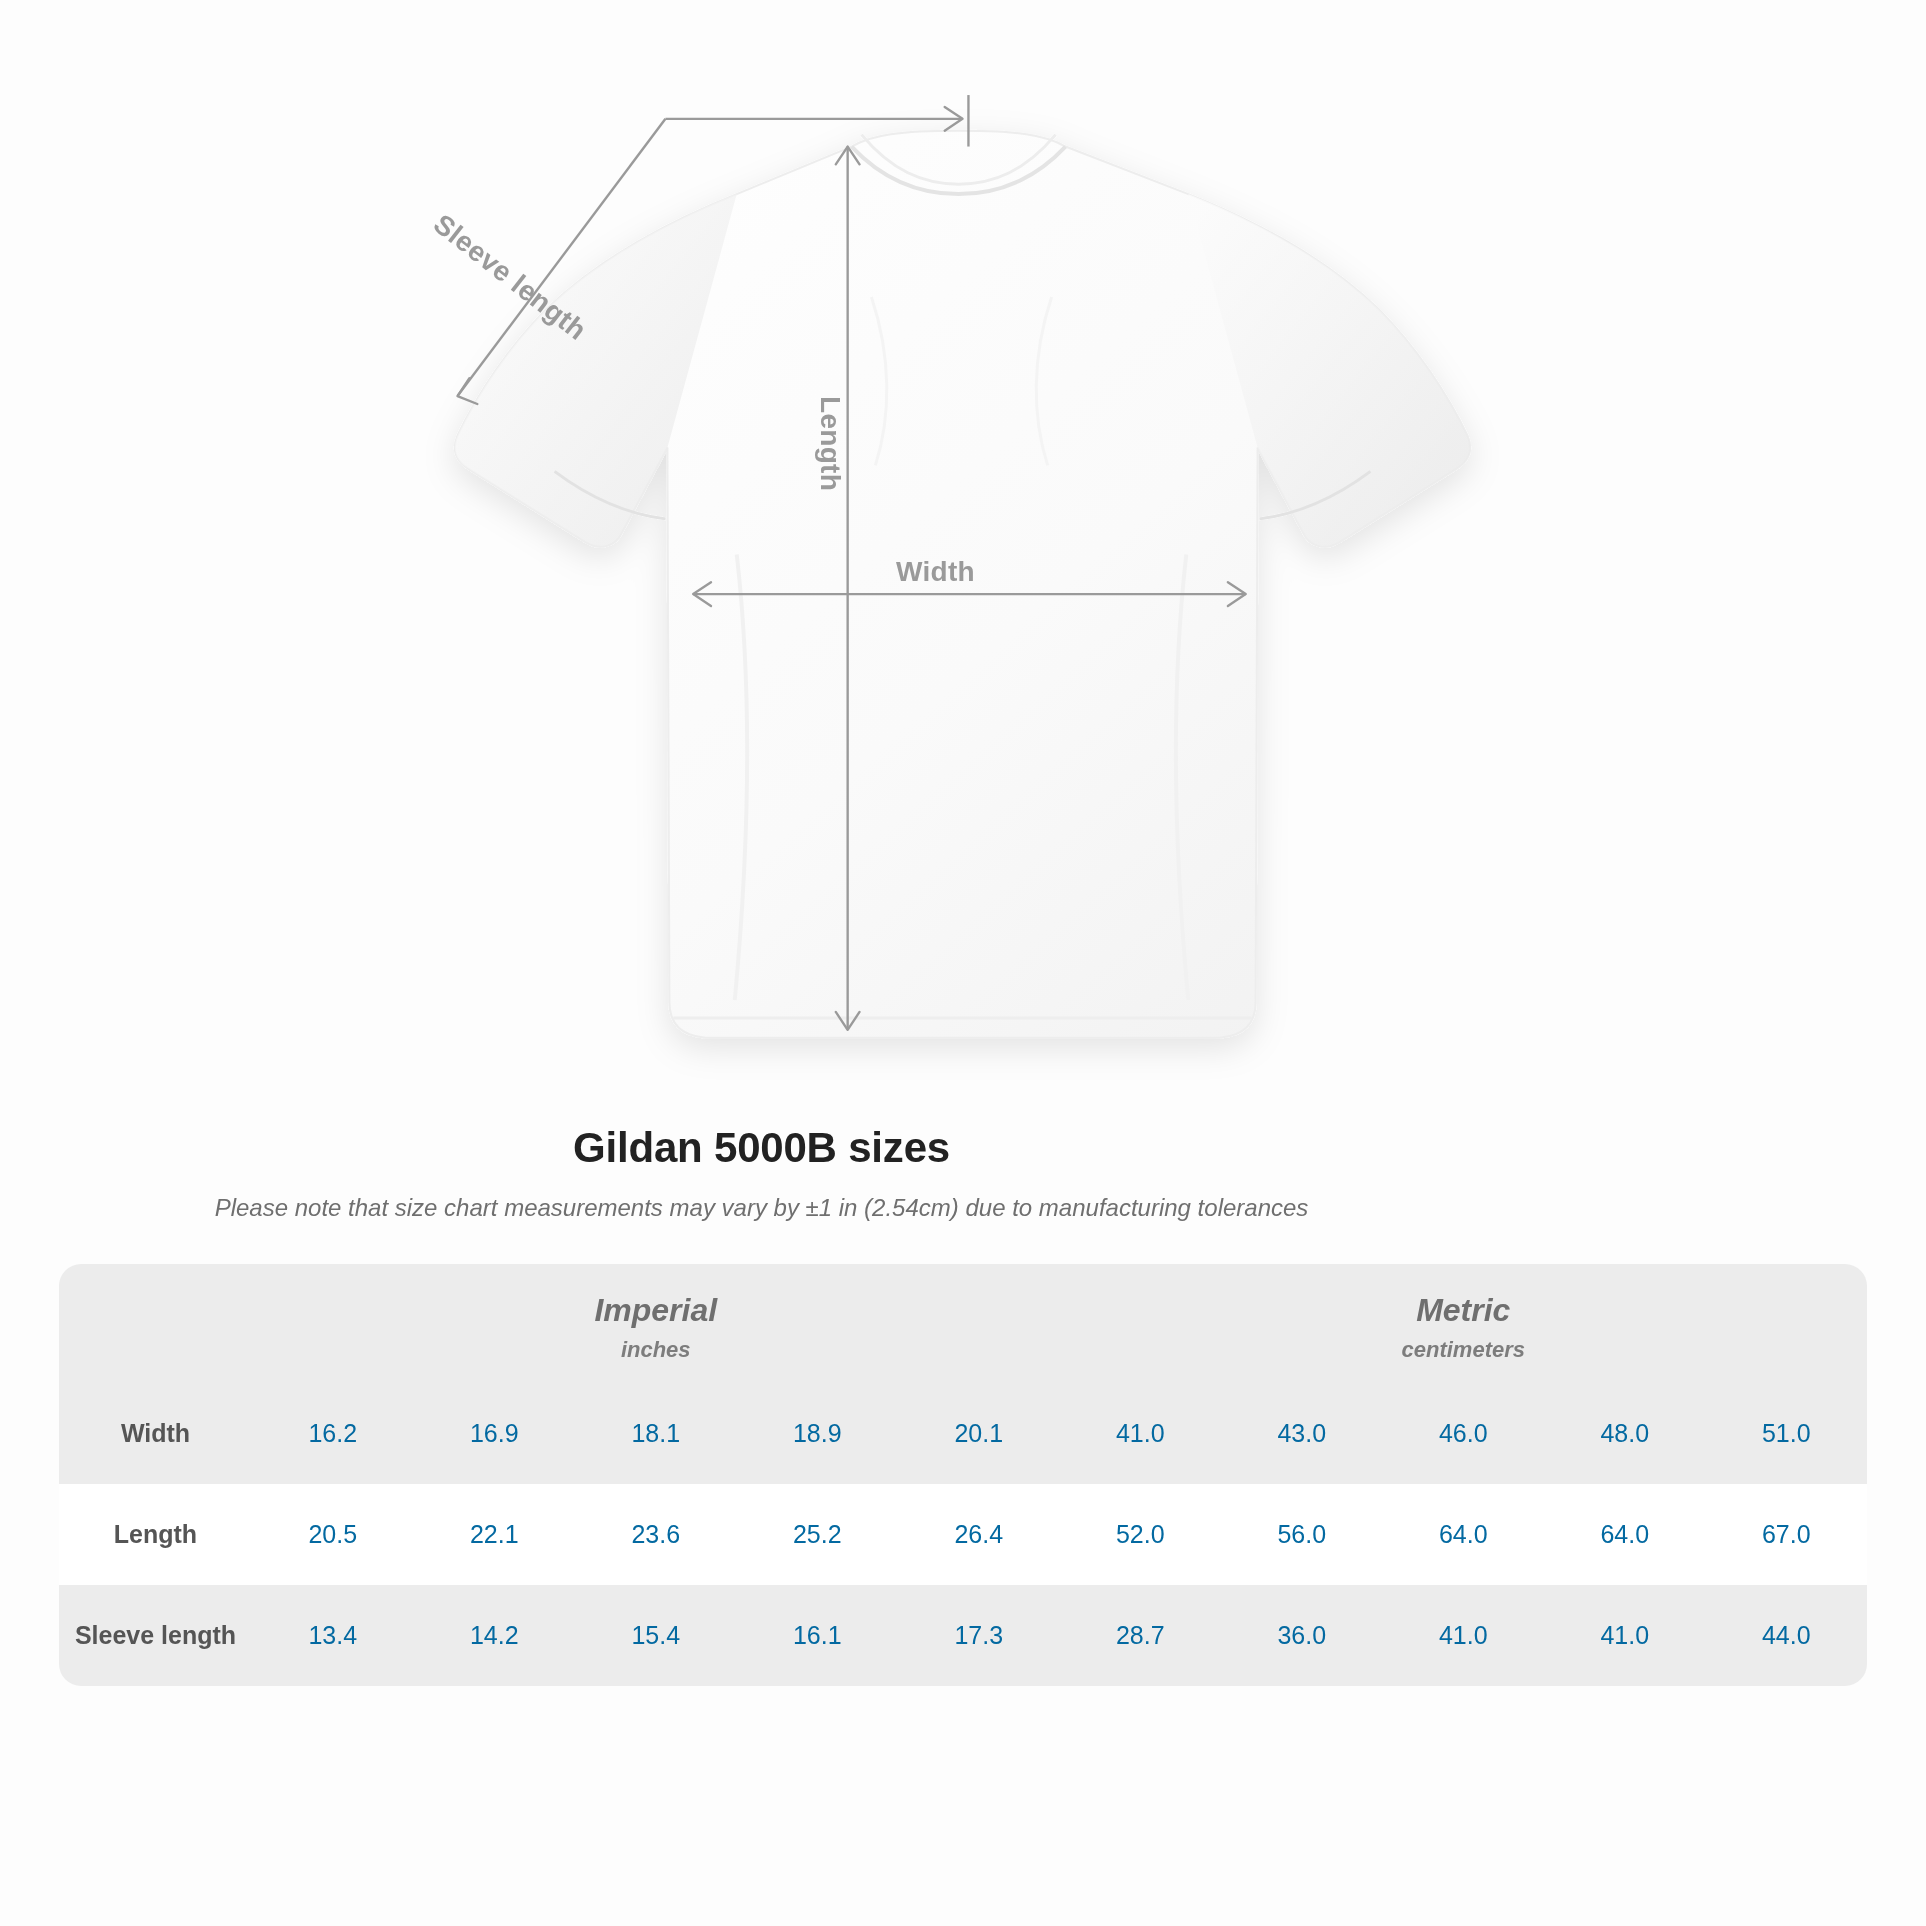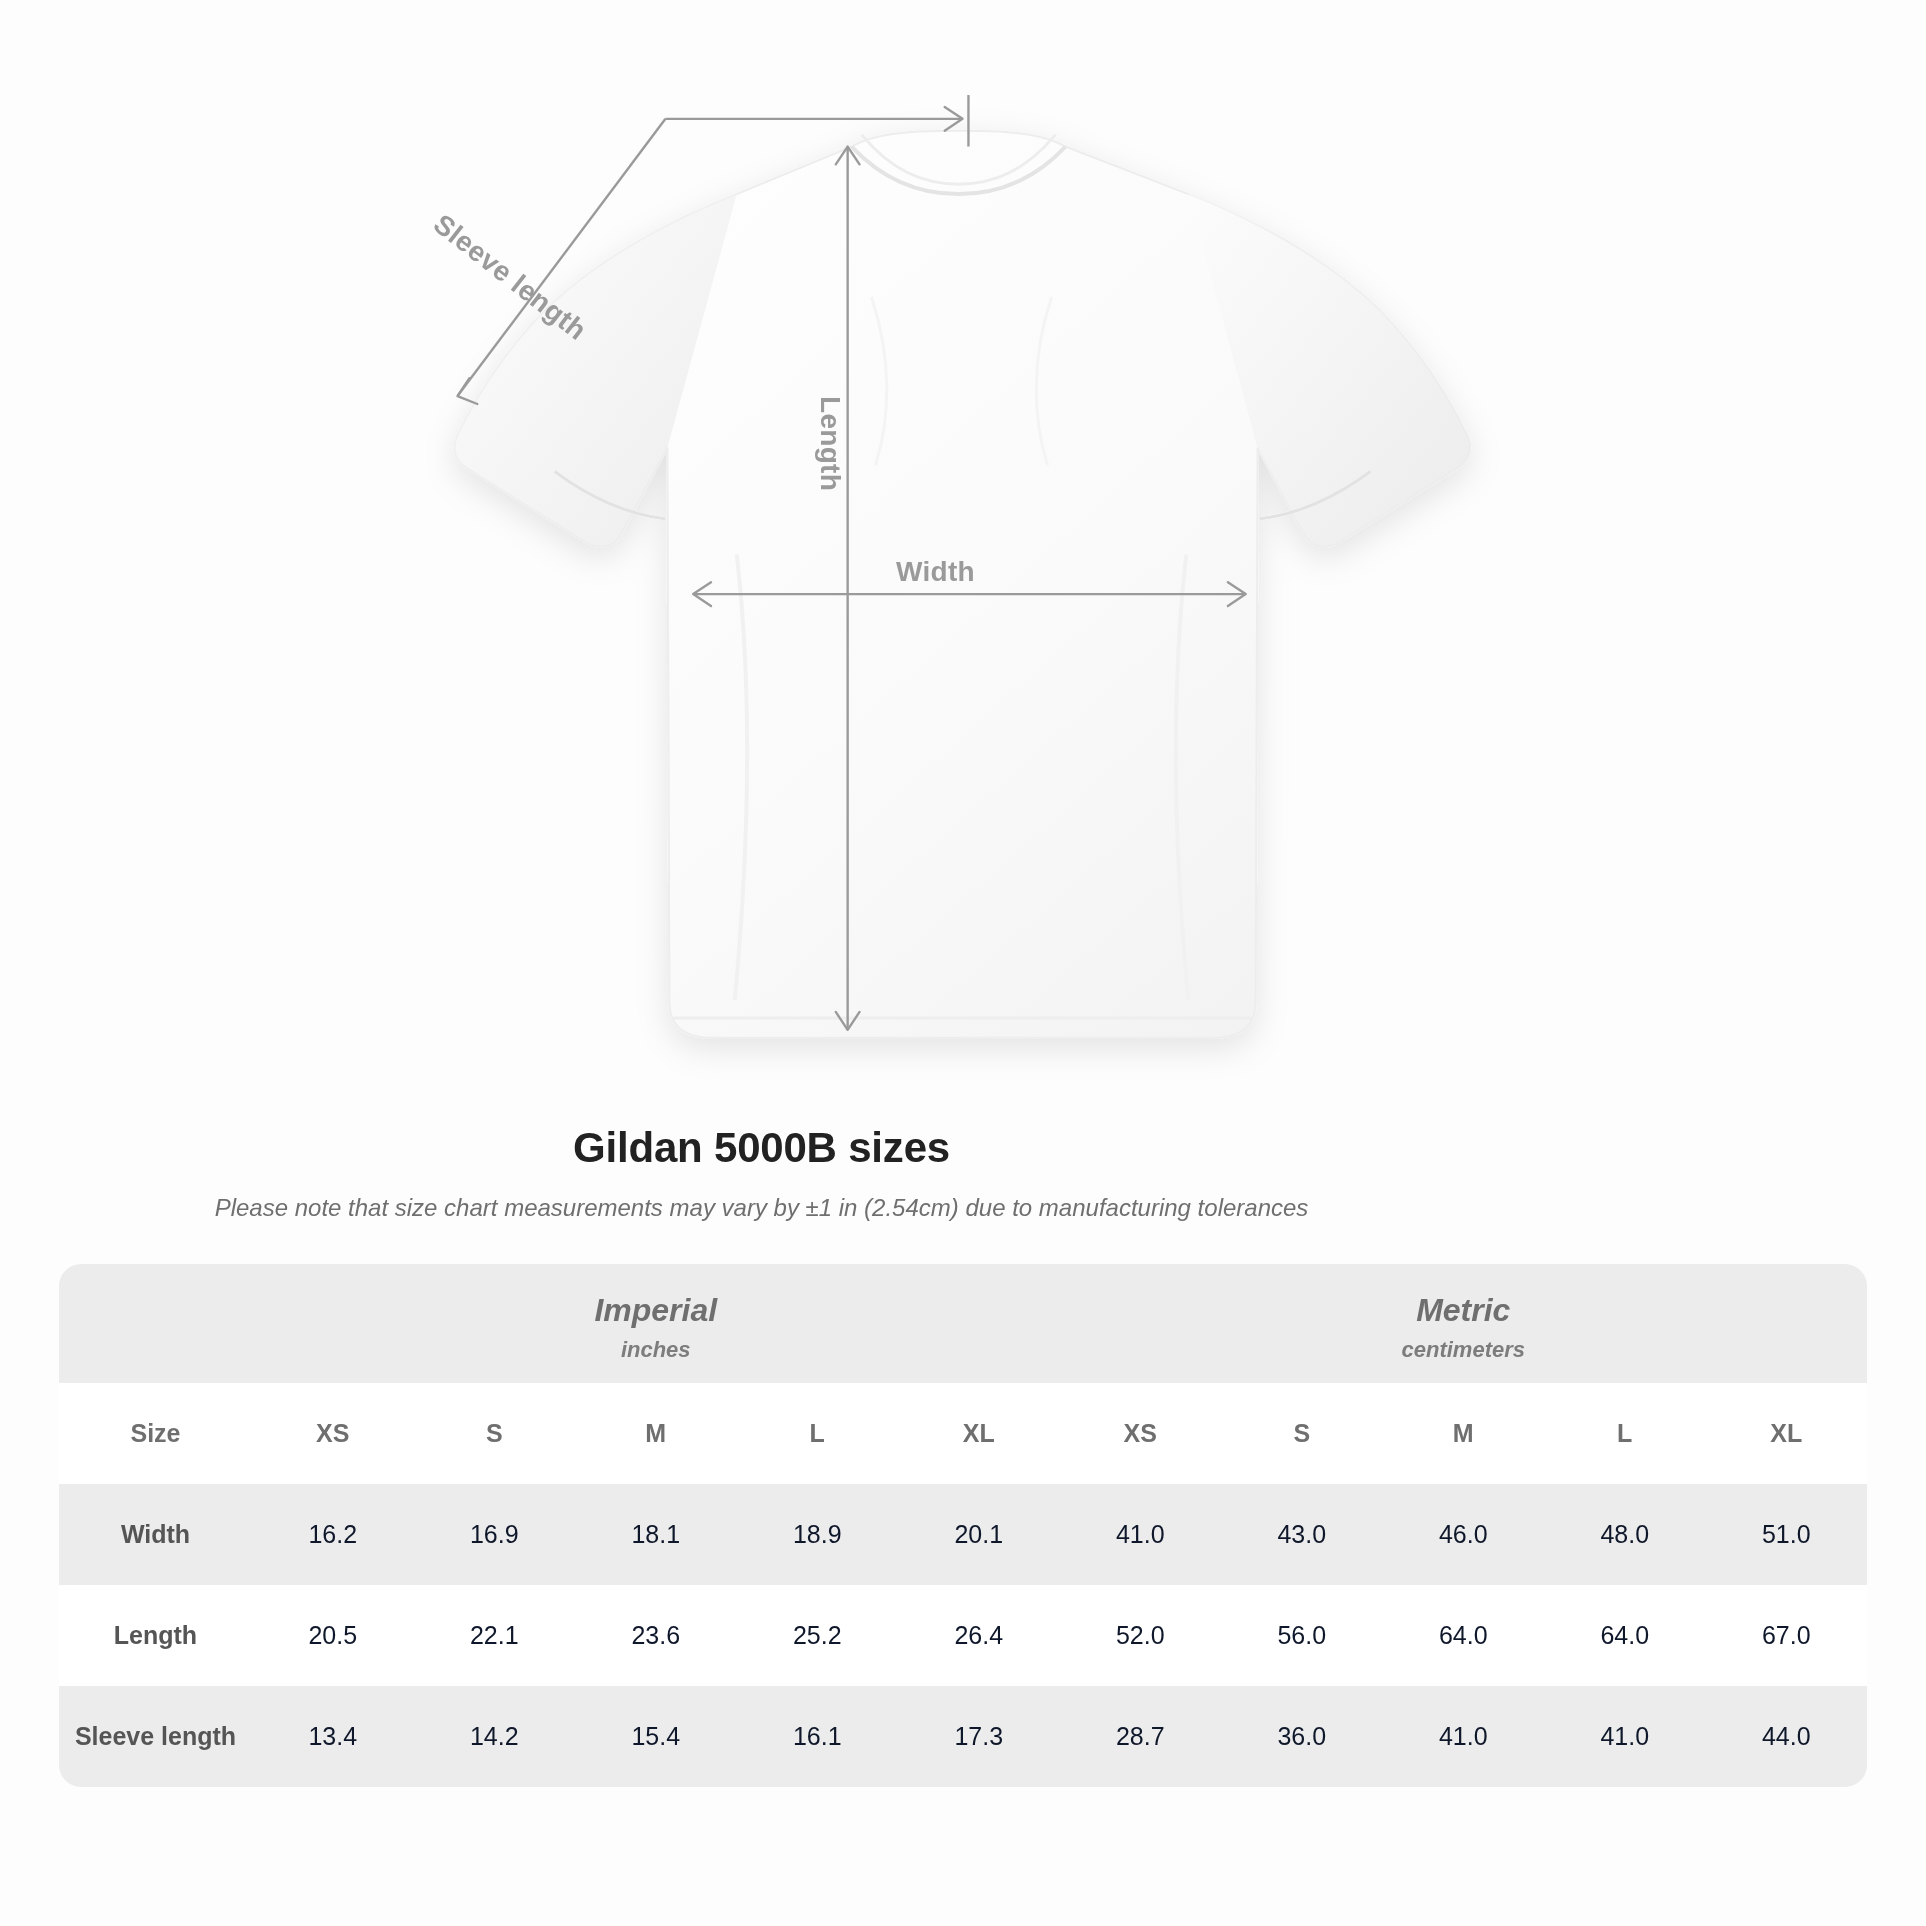--- a/index.html
+++ b/index.html
@@ -135,21 +135,21 @@
     font-size: 25px;
     font-weight: bold;
     color: #6f6f6f;
     padding: 36px 0;
     border-right: 1px solid #e9e9e9;
   }
   .head-row th:last-child, .head-row td:last-child { border-right: none; }
 
   .data-row td {
     font-size: 25px;
-    color: #0f172a;
+    color: #0369a1;
     padding: 36px 0;
     border-right: 1px solid #e9e9e9;
   }
   .data-row td:last-child { border-right: none; }
   .data-row.shaded td { background: #ececec; }
   .data-row.plain td { background: #ffffff; }
   .row-head {
     font-weight: bold !important;
     color: #555 !important;
   }
@@ -268,33 +268,20 @@
         <tr class="unit-row">
           <th class="unit-spacer"></th>
           <th colspan="5">
             <span class="unit-name">Imperial</span>
             <span class="unit-sub">inches</span>
           </th>
           <th colspan="5">
             <span class="unit-name">Metric</span>
             <span class="unit-sub">centimeters</span>
           </th>
-        </tr>
-        <tr class="head-row">
-          <th>Size</th>
-          <th>XS</th>
-          <th>S</th>
-          <th>M</th>
-          <th>L</th>
-          <th>XL</th>
-          <th>XS</th>
-          <th>S</th>
-          <th>M</th>
-          <th>L</th>
-          <th>XL</th>
         </tr>
       </thead>
       <tbody>
         <tr class="data-row shaded">
           <td class="row-head">Width</td>
           <td>16.2</td>
           <td>16.9</td>
           <td>18.1</td>
           <td>18.9</td>
           <td>20.1</td>

